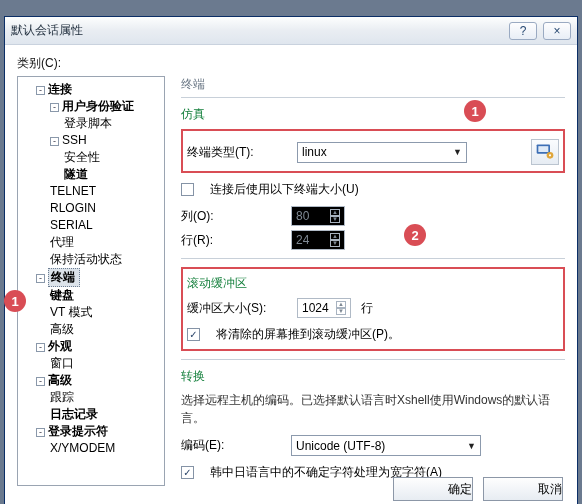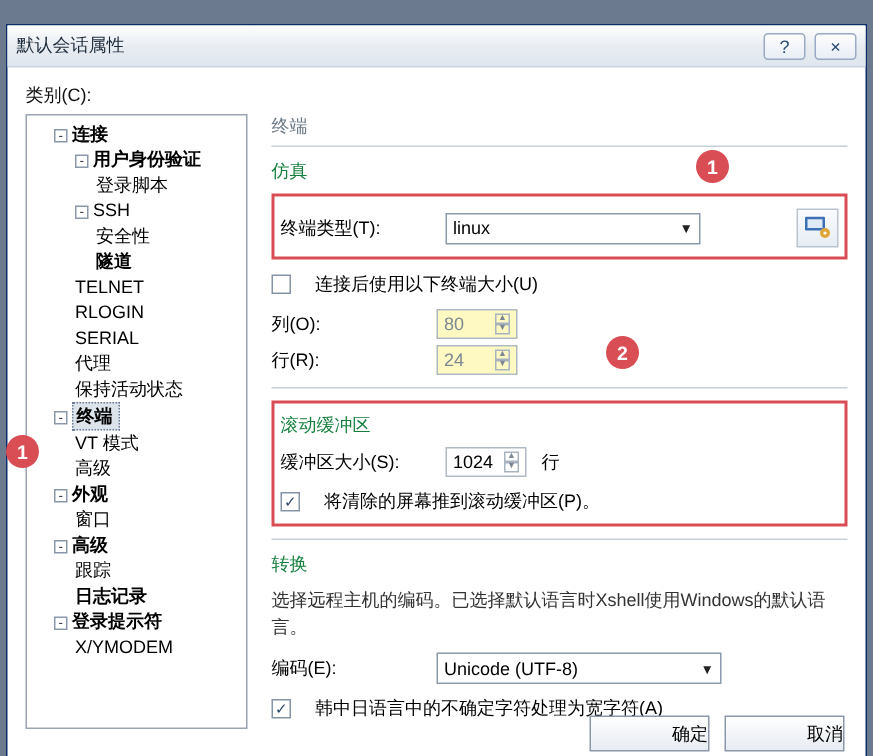--- a/index.html
+++ b/index.html
@@ -21,21 +21,21 @@
   .bold{font-weight:700;}
   .sel{background:#dce3ea;border:1px dotted #6d7e93;padding:0 4px 0 2px;display:inline-block;}
   .right{flex:1;padding:0 0 0 16px;position:relative;}
   .hdr{color:#6b7886;border-bottom:1px solid #c8d0d9;padding:0 0 4px 0;margin-bottom:8px;}
   .group-title{color:#15803d;margin:2px 0 6px 0;}
   .row{display:flex;align-items:center;margin:4px 0;}
   .row label{width:110px;}
   .red-box{border:2px solid #d94d55;padding:4px 4px 2px 4px;margin-bottom:4px;}
   .combo{display:inline-flex;align-items:center;justify-content:space-between;width:170px;height:21px;border:1px solid #8c9aad;background:#fff;padding:0 4px;}
   .combo .arrow{font-size:9px;color:#222;}
-  .spin{display:inline-flex;align-items:center;width:54px;height:20px;border:1px solid #b0bac6;background:#fef9c3;padding:0 4px;color:#7e8893;}
+  .spin{display:inline-flex;align-items:center;width:54px;height:20px;border:1px solid #b0bac6;background:#000000;padding:0 4px;color:#7e8893;}
   .spin .btns{margin-left:auto;display:flex;flex-direction:column;gap:0;}
   .spin .btns span{width:10px;height:7px;border:1px solid #a8b3c0;font-size:6px;line-height:5px;text-align:center;color:#7e8893;}
   .spin.active{color:#000;background:#fff;}
   .chk{display:inline-flex;align-items:center;gap:16px;}
   .chk .box{width:13px;height:13px;border:1px solid #8593a6;background:#fff;display:flex;align-items:center;justify-content:center;font-size:10px;color:#2a4469;}
   .note{color:#333;line-height:18px;margin:0 0 8px 0;}
   .divider{height:1px;background:#c8d0d9;margin:8px 0 8px 0;}
   .btnbar{position:absolute;right:14px;bottom:10px;display:flex;gap:10px;}
   .btn{width:80px;height:24px;border:1px solid #8c97a7;background:linear-gradient(#fefefe,#e7ecf2);display:flex;align-items:center;justify-content:flex-end;}
   .callout{position:absolute;width:22px;height:22px;border-radius:50%;background:#d94d55;color:#fff;font-weight:700;display:flex;align-items:center;justify-content:center;font-size:13px;}
@@ -73,20 +73,21 @@
                   </li>
                   <li><span>TELNET</span></li>
                   <li><span>RLOGIN</span></li>
                   <li><span>SERIAL</span></li>
                   <li><span>代理</span></li>
                   <li><span>保持活动状态</span></li>
                 </ul>
               </li>
               <li><span class="toggle">-</span><span class="sel bold">终端</span>
                 <ul>
+                  <li><span class="bold">键盘</span></li>
                   <li><span>VT 模式</span></li>
                   <li><span>高级</span></li>
                 </ul>
               </li>
               <li><span class="toggle">-</span><span class="bold">外观</span>
                 <ul>
                     <li><span>窗口</span></li>
                   </ul>
               </li>
               <li><span class="toggle">-</span><span class="bold">高级</span>

